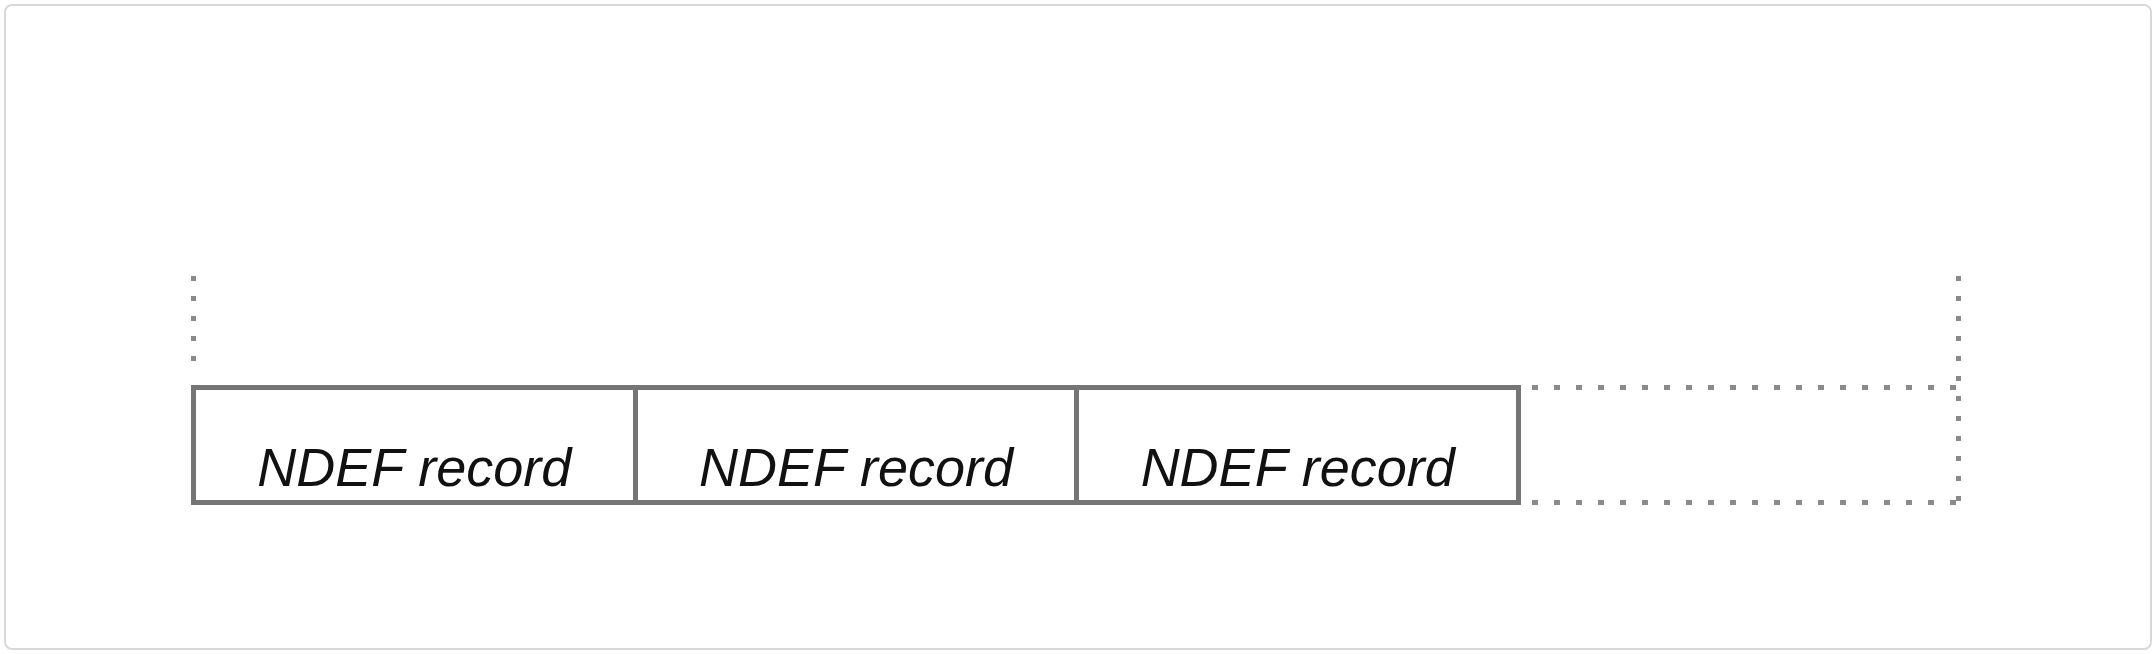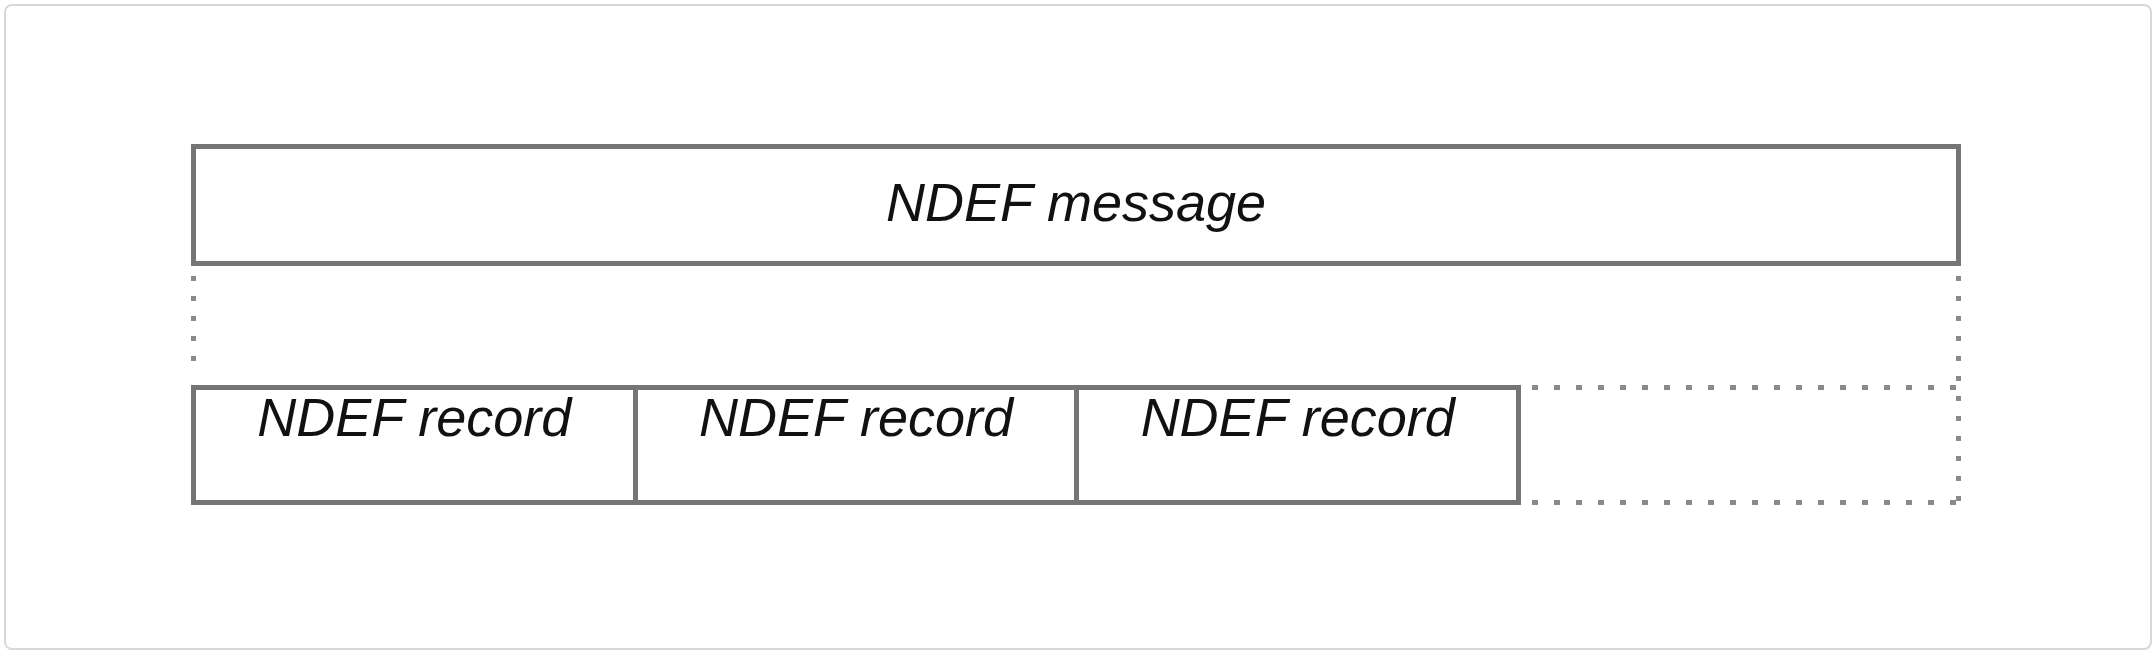--- a/index.html
+++ b/index.html
@@ -60,21 +60,21 @@
     height: 120px;
     display: flex;
   }
   .rec-box {
     position: relative;
     flex: 1 1 0;
     box-sizing: border-box;
     border: 5px solid var(--border);
     background: var(--background);
     display: flex;
-    align-items: flex-start;
+    align-items: flex-end;
     justify-content: center;
   }
   .rec-box + .rec-box {
     margin-left: -5px;
   }
   .dotted-v {
     position: absolute;
     width: 5px;
     background-image: repeating-linear-gradient(
       to bottom,
@@ -96,23 +96,20 @@
   .dotted-h.top    { left: 1532px; top: 385px; width: 424px; }
   .dotted-h.bottom { left: 1532px; top: 500px; width: 424px; }
 </style>
 </head>
 <body>
 
 <div class="canvas">
 
   <div class="outer-frame"></div>
 
-  <div class="box msg-box">
-    <span class="box-label">NDEF message</span>
-  </div>
 
   <div class="dotted-v left"></div>
   <div class="dotted-v right"></div>
 
   <div class="records-row">
     <div class="rec-box">
       <span class="box-label">NDEF record</span>
     </div>
     <div class="rec-box">
       <span class="box-label">NDEF record</span>

